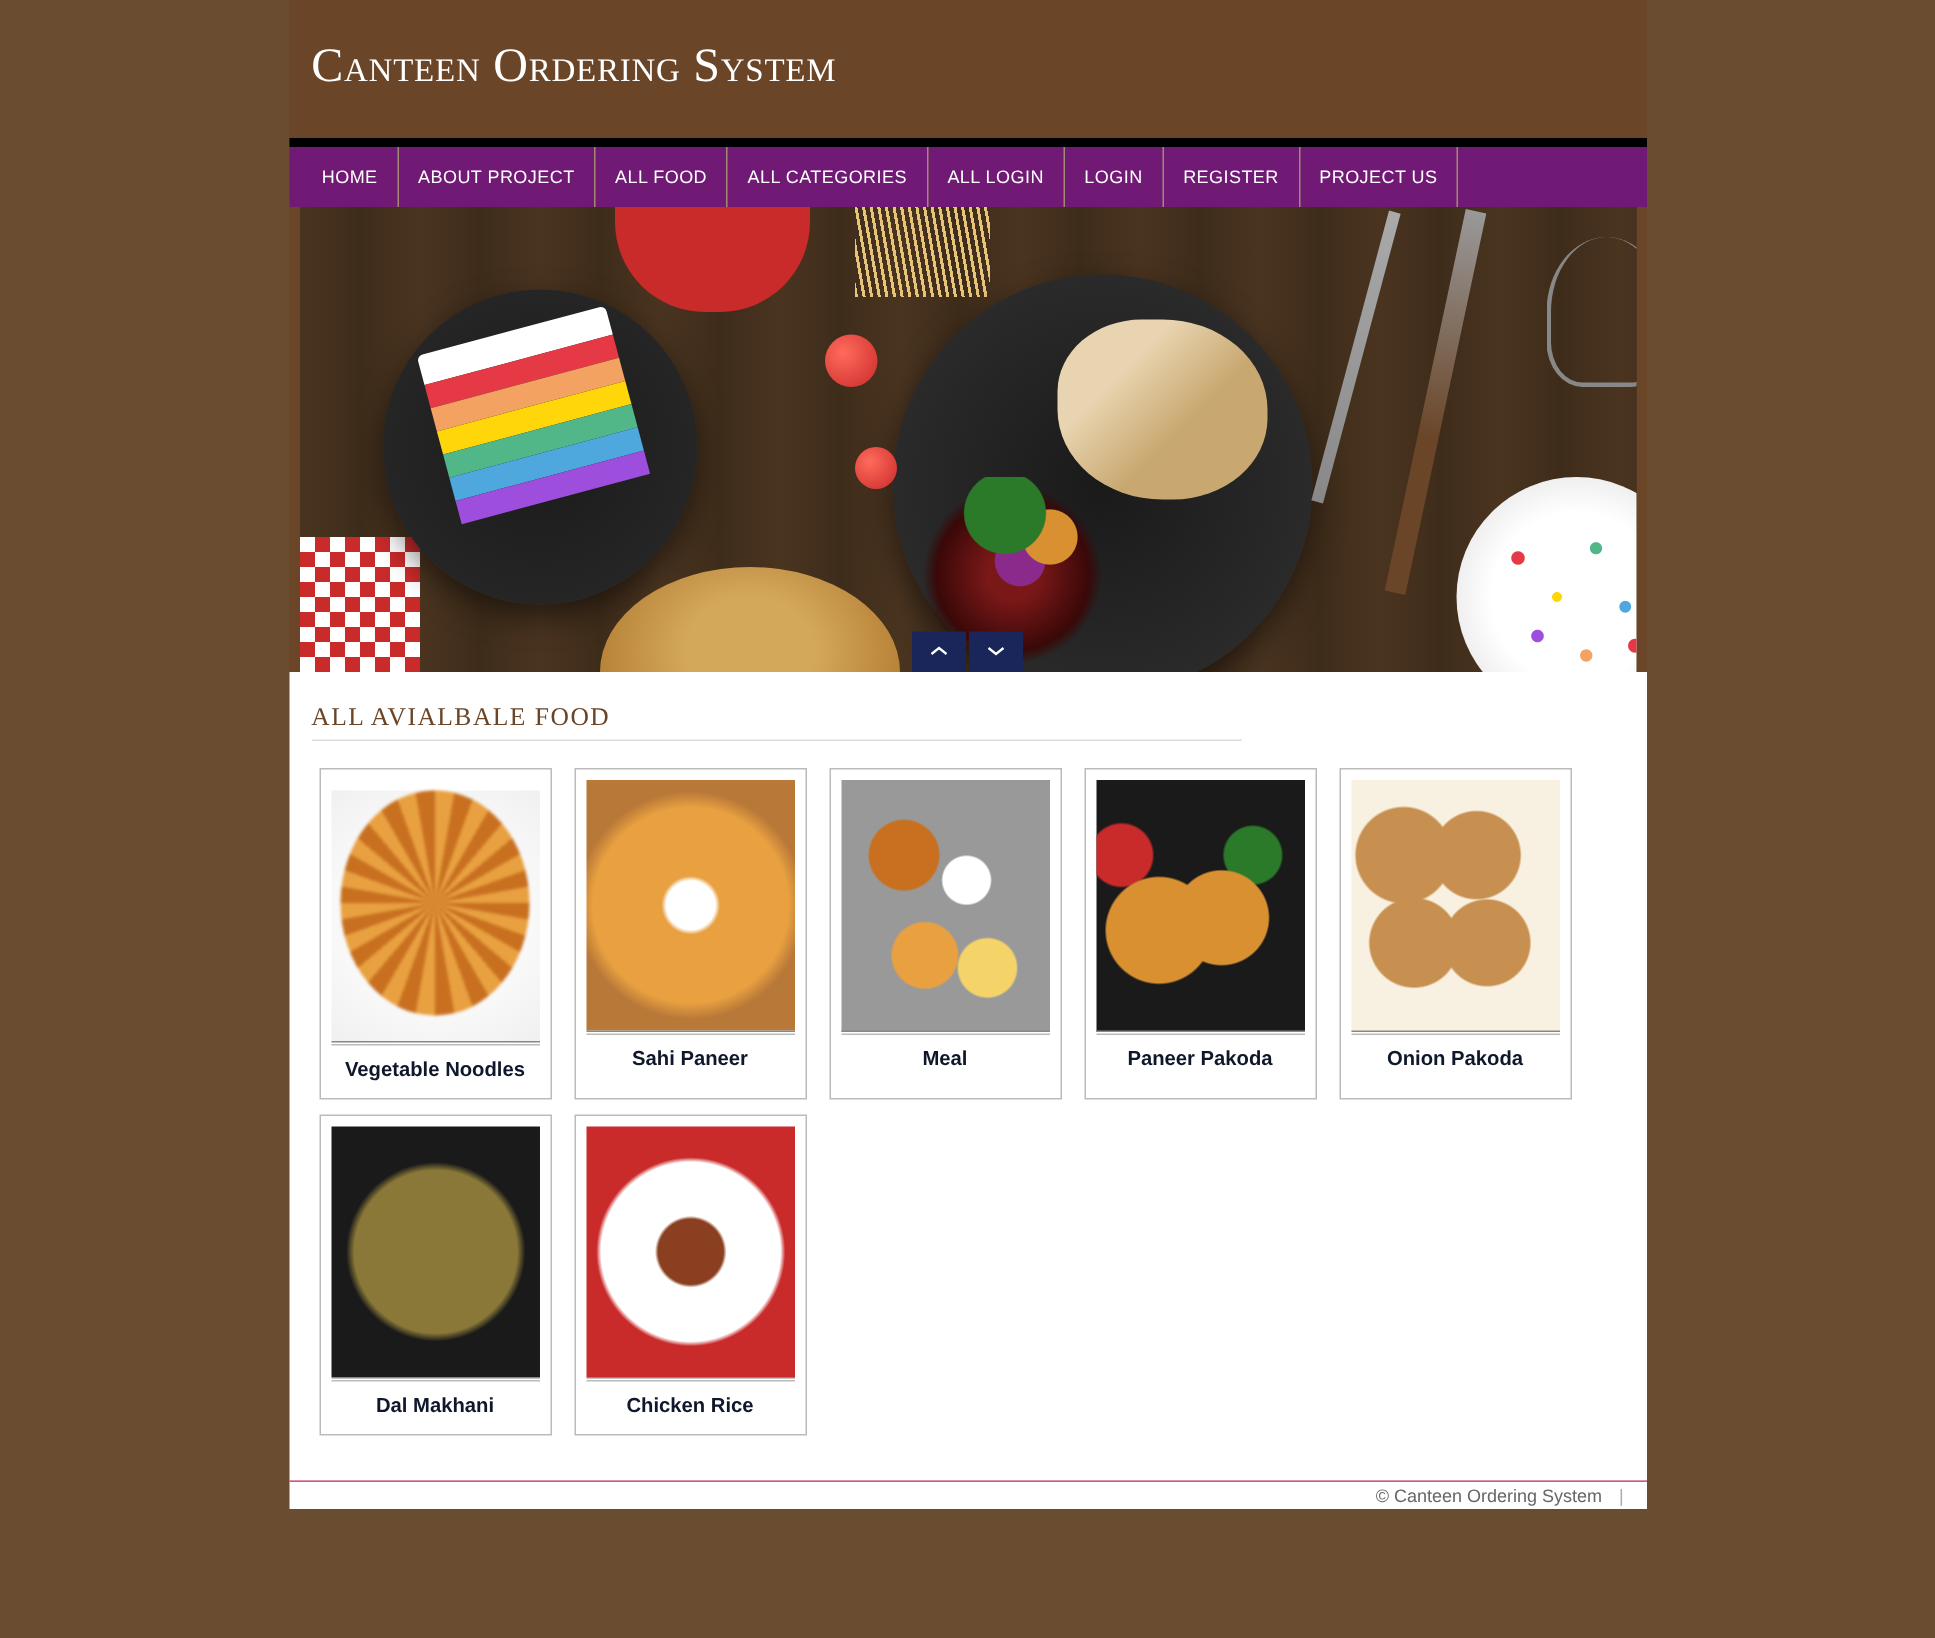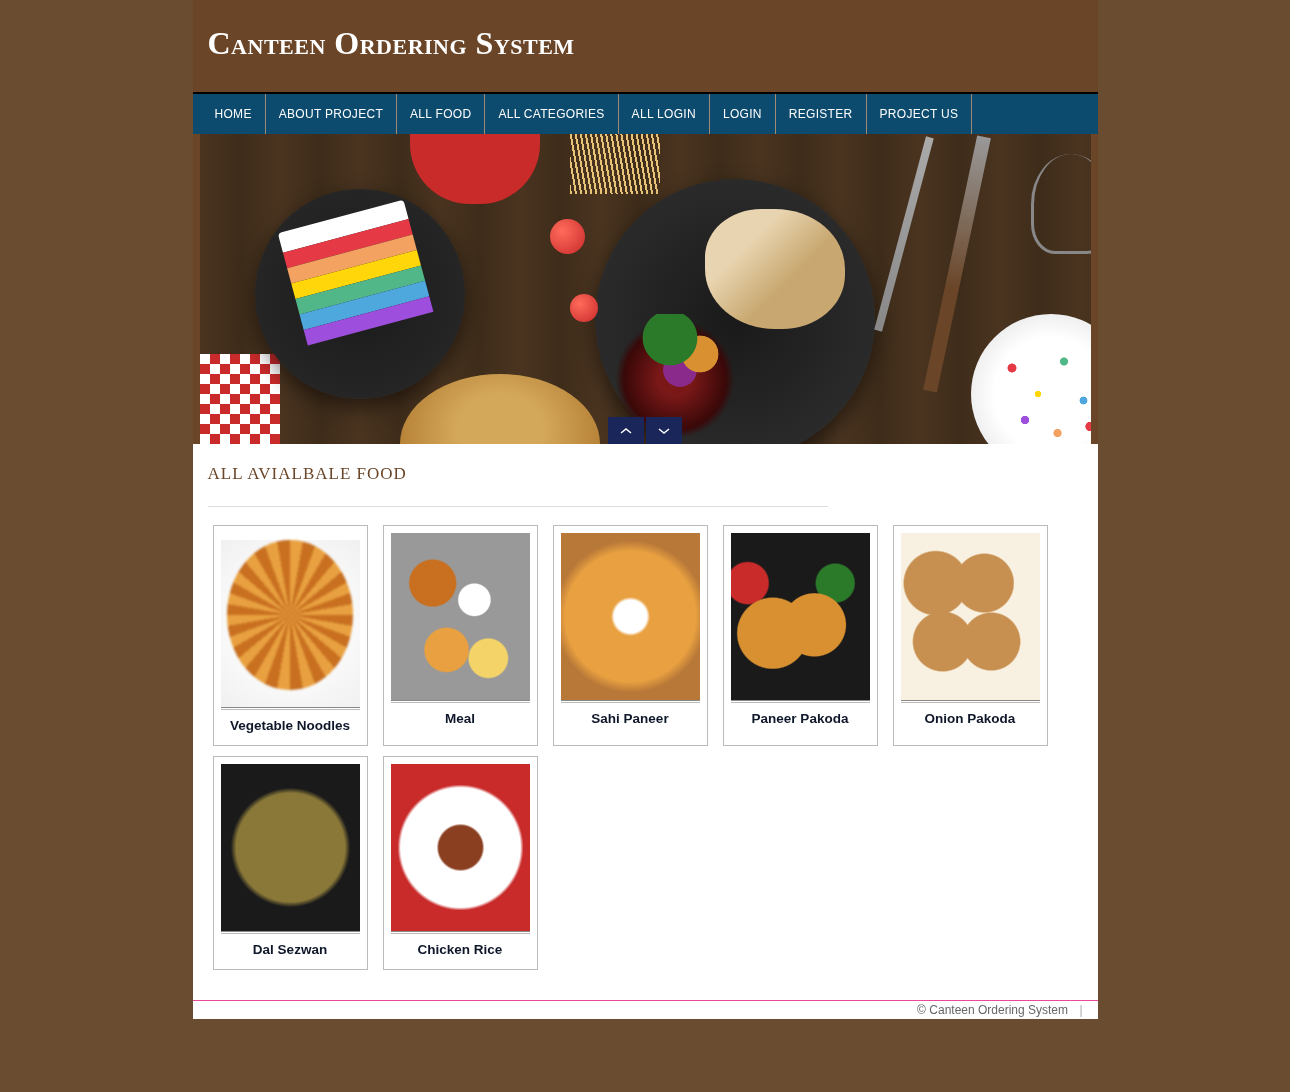--- a/index.html
+++ b/index.html
@@ -18,26 +18,26 @@
     }
     .header {
       padding: 25px 15px 30px 15px;
       background-color: #6a4527;
     }
     .site-title {
       font-family: Georgia, serif;
       font-variant: small-caps;
       color: #fff;
       font-size: 32px;
-      font-weight: bold;
+      font-weight: normal;
       letter-spacing: 0.5px;
     }
     .nav {
-      background-color: #0c4a6e;
-      border-top: 2px solid #000000;
+      background-color: #701a75;
+      border-top: 6px solid #000000;
       display: flex;
       align-items: flex-end;
     }
     .nav-item {
       color: #fff;
       font-size: 12px;
       letter-spacing: 0.3px;
       padding: 13px 13px;
       border-right: 1px solid #a28a72;
       cursor: pointer;
@@ -249,21 +249,21 @@
     .content {
       background: #fff;
       padding: 20px 15px 30px 15px;
     }
     .section-title {
       color: #6a4527;
       font-family: Georgia, serif;
       font-size: 17px;
       letter-spacing: 1px;
       font-weight: normal;
-      margin-bottom: 22px;
+      margin-bottom: 5px;
     }
     .title-hr {
       border: none;
       border-top: 1px solid #ddd;
       margin-bottom: 18px;
       width: 620px;
     }
     .food-grid {
       display: grid;
       grid-template-columns: repeat(5, 155px);
@@ -420,53 +420,53 @@
 
       <div class="food-card">
         <div class="food-thumb-border">
             <div class="food-thumb thumb-noodles"></div>
           </div>
         <div class="food-name">Vegetable Noodles</div>
       </div>
 
       <div class="food-card">
         <div class="food-thumb-border">
+            <div class="food-thumb thumb-sahi"></div>
+          </div>
+        <div class="food-name">Sahi Paneer</div>
+      </div>
+
+      <div class="food-card">
+        <div class="food-thumb-border">
             <div class="food-thumb thumb-meal"></div>
           </div>
         <div class="food-name">Meal</div>
       </div>
 
-      <div class="food-card">
-        <div class="food-thumb-border">
-            <div class="food-thumb thumb-sahi"></div>
-          </div>
-        <div class="food-name">Sahi Paneer</div>
-      </div>
-
 
       <div class="food-card">
         <div class="food-thumb-border">
             <div class="food-thumb thumb-pakoda"></div>
           </div>
         <div class="food-name">Paneer Pakoda</div>
       </div>
 
       <div class="food-card">
         <div class="food-thumb-border">
             <div class="food-thumb thumb-onion"></div>
           </div>
         <div class="food-name">Onion Pakoda</div>
       </div>
 
 
       <div class="food-card">
         <div class="food-thumb-border">
             <div class="food-thumb thumb-dalmakhani"></div>
           </div>
-        <div class="food-name">Dal Sezwan</div>
+        <div class="food-name">Dal Makhani</div>
       </div>
 
       <div class="food-card">
         <div class="food-thumb-border">
             <div class="food-thumb thumb-chicken"></div>
           </div>
         <div class="food-name">Chicken Rice</div>
       </div>
 
 

